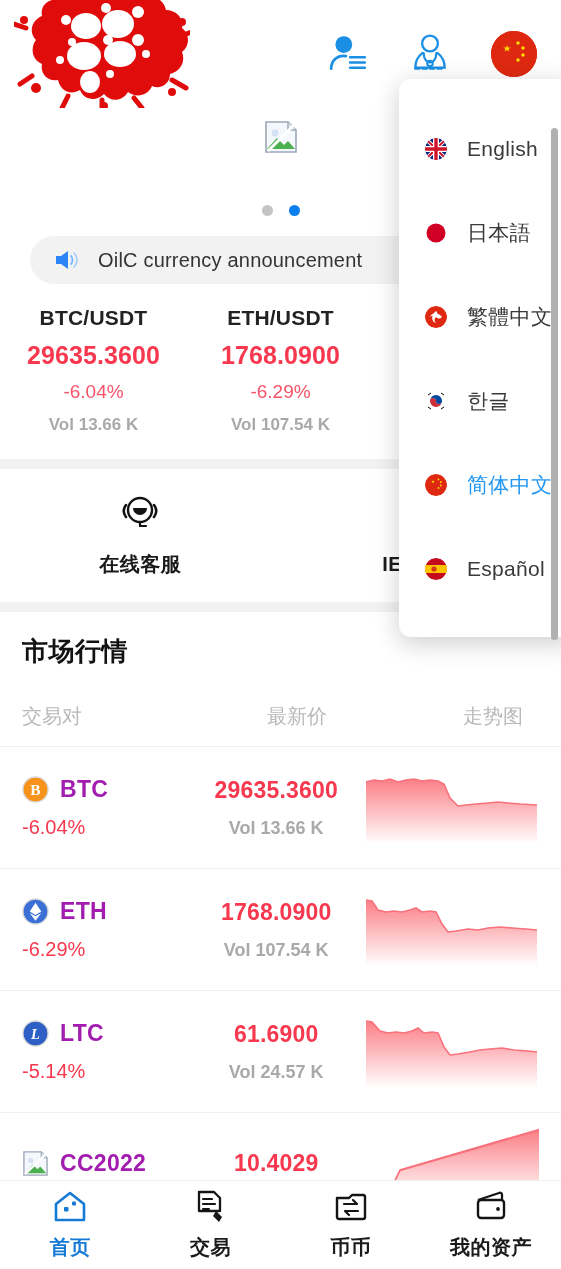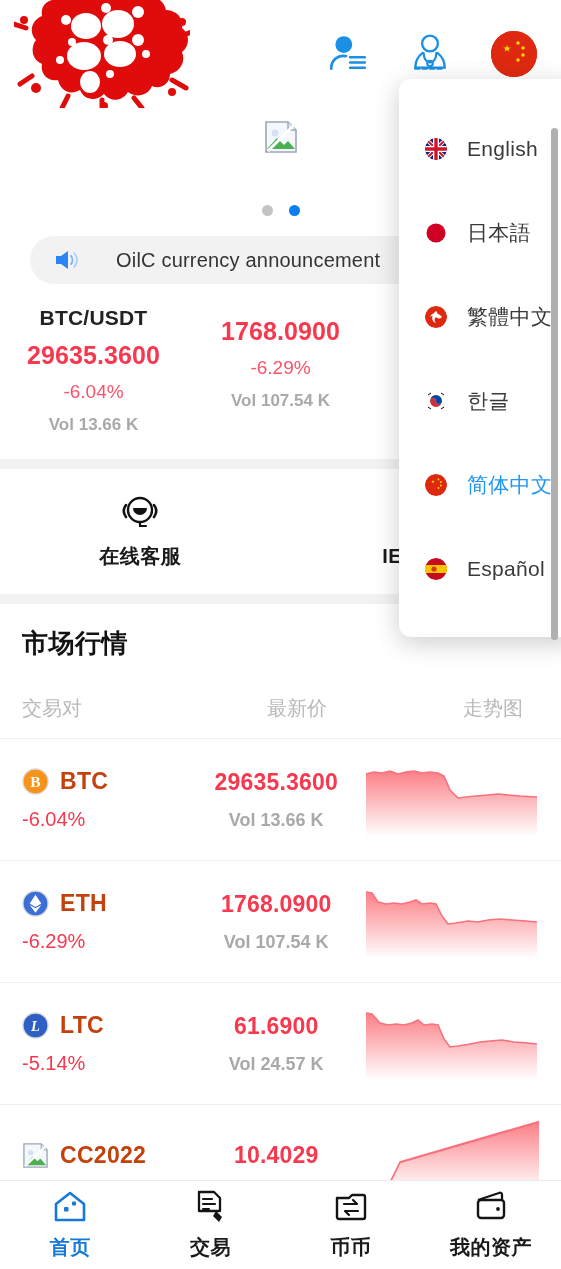--- a/index.html
+++ b/index.html
@@ -78,21 +78,21 @@
 
   
   .ann-wrap { background: #ffffff; padding: 0 30px 22px; }
   .announce {
     height: 48px;
     background: #f2f2f3;
     border-radius: 24px;
     display: flex;
     align-items: center;
     padding: 0 22px;
-    gap: 36px;
+    gap: 18px;
     overflow: hidden;
     white-space: nowrap;
   }
   .ann-text {
     font-size: 20px;
     color: #343434;
     letter-spacing: .2px;
   }
 
   
@@ -117,21 +117,21 @@
   .quick {
     background: #ffffff;
     display: flex;
     padding: 22px 0 24px;
   }
   .qitem {
     flex: 1 1 0;
     display: flex;
     flex-direction: column;
     align-items: center;
-    gap: 12px;
+    gap: 20px;
     cursor: pointer;
   }
   .qicon { width: 40px; height: 40px; display: block; }
   .qlabel { font-size: 20px; font-weight: bold; color: #1a1a1a; letter-spacing: .5px; }
 
   
   .market { background: #ffffff; padding-top: 22px; }
   .mtitle {
     font-size: 26px; font-weight: bold; color: #121212;
     padding: 0 22px; letter-spacing: .5px;
@@ -148,21 +148,21 @@
   .mrow {
     display: flex; align-items: center;
     padding: 14px 22px 14px;
     border-top: 1px solid #efefef;
     min-height: 122px;
     cursor: pointer;
   }
   .cell-pair { width: 180px; }
   .pair-top { display: flex; align-items: center; gap: 11px; }
   .coin-ico { width: 27px; height: 27px; flex: none; display:block; }
-  .pair-name { font-size: 23px; font-weight: bold; color: #c2410c; letter-spacing: .3px; }
+  .pair-name { font-size: 23px; font-weight: bold; color: #a21caf; letter-spacing: .3px; }
   .pair-chg { font-size: 20px; color: #f7384e; margin-top: 13px; }
 
   .cell-price { width: 190px; text-align: center; }
   .price-val { font-size: 23px; font-weight: bold; color: #f7384e; letter-spacing: .2px; }
   .price-vol { font-size: 18px; font-weight: bold; color: #a9a9a9; margin-top: 14px; }
 
   .cell-chart { flex: 1; display: flex; justify-content: flex-end; align-items: center; }
   .spark { width: 175px; height: 72px; display: block; }
 
   
@@ -329,20 +329,21 @@
     </div>
 
     <div class="tickers">
       <div class="tcard">
         <div class="tpair">BTC/USDT</div>
         <div class="tprice">29635.3600</div>
         <div class="tchg">-6.04%</div>
         <div class="tvol">Vol 13.66 K</div>
       </div>
       <div class="tcard">
+        <div class="tpair">ETH/USDT</div>
         <div class="tprice">1768.0900</div>
         <div class="tchg">-6.29%</div>
         <div class="tvol">Vol 107.54 K</div>
       </div>
       <div class="tcard"></div>
     </div>
 
     <div class="gap"></div>
 
     <div class="quick">

